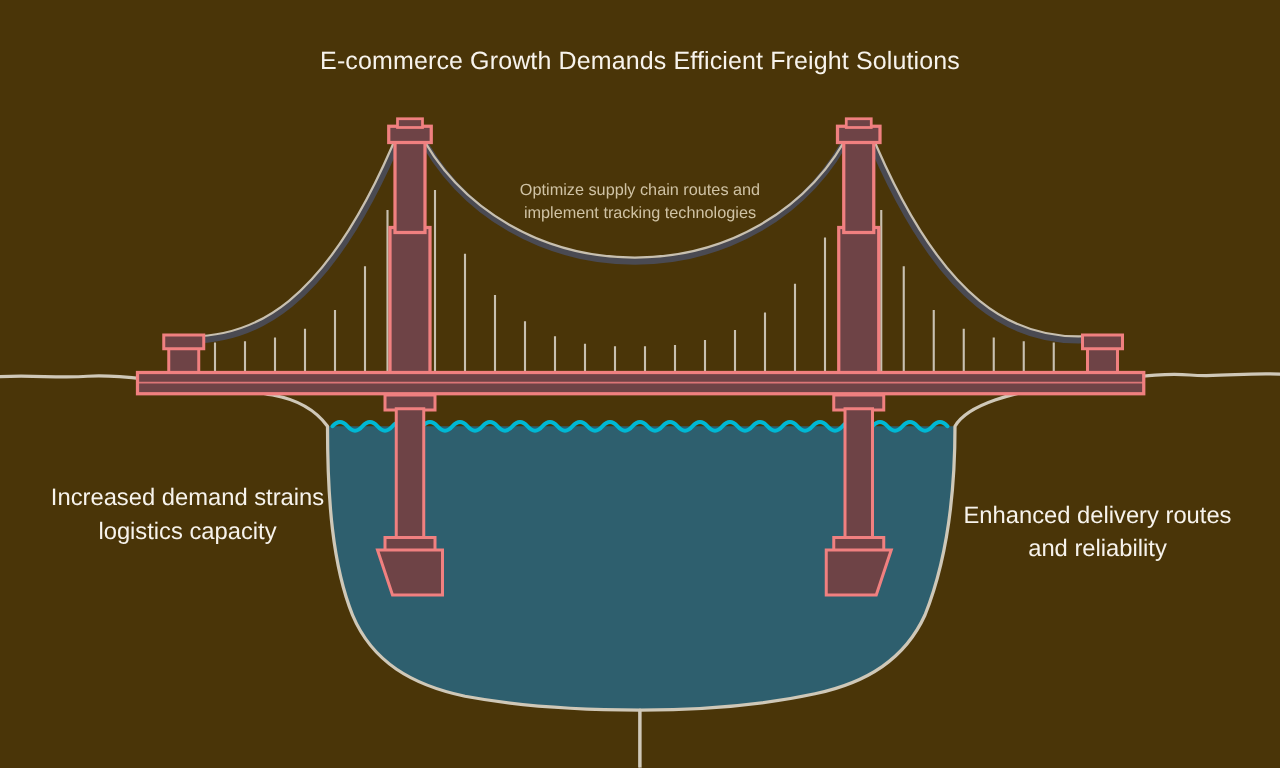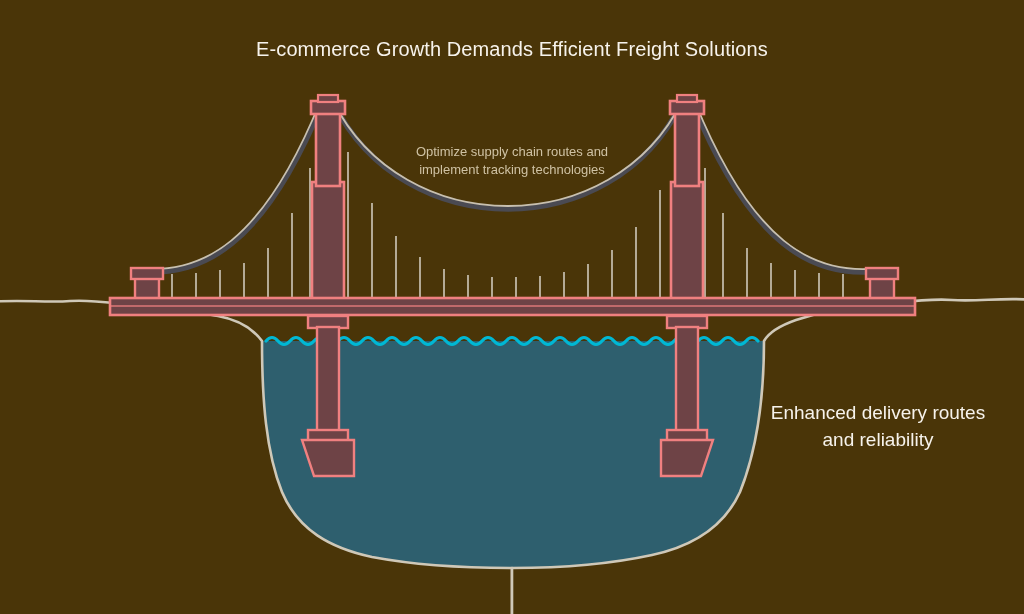--- a/index.html
+++ b/index.html
@@ -221,16 +221,17 @@
         <path d="M 661,440 L 713,440 L 701,476 L 661,476 Z" fill="#6e4346" stroke="#f08080" stroke-width="2.4"></path>
       </g>
     </g>
 
   </svg>
 
   <div class="txt" id="title-text">E-commerce Growth Demands Efficient Freight Solutions</div>
 
   <div class="txt" id="center-text">Optimize supply chain routes and implement tracking technologies</div>
 
+  <div class="txt" id="left-text">Increased demand strains logistics capacity</div>
 
   <div class="txt" id="right-text">Enhanced delivery routes and reliability</div>
 
 </div>
 
 </body></html>

